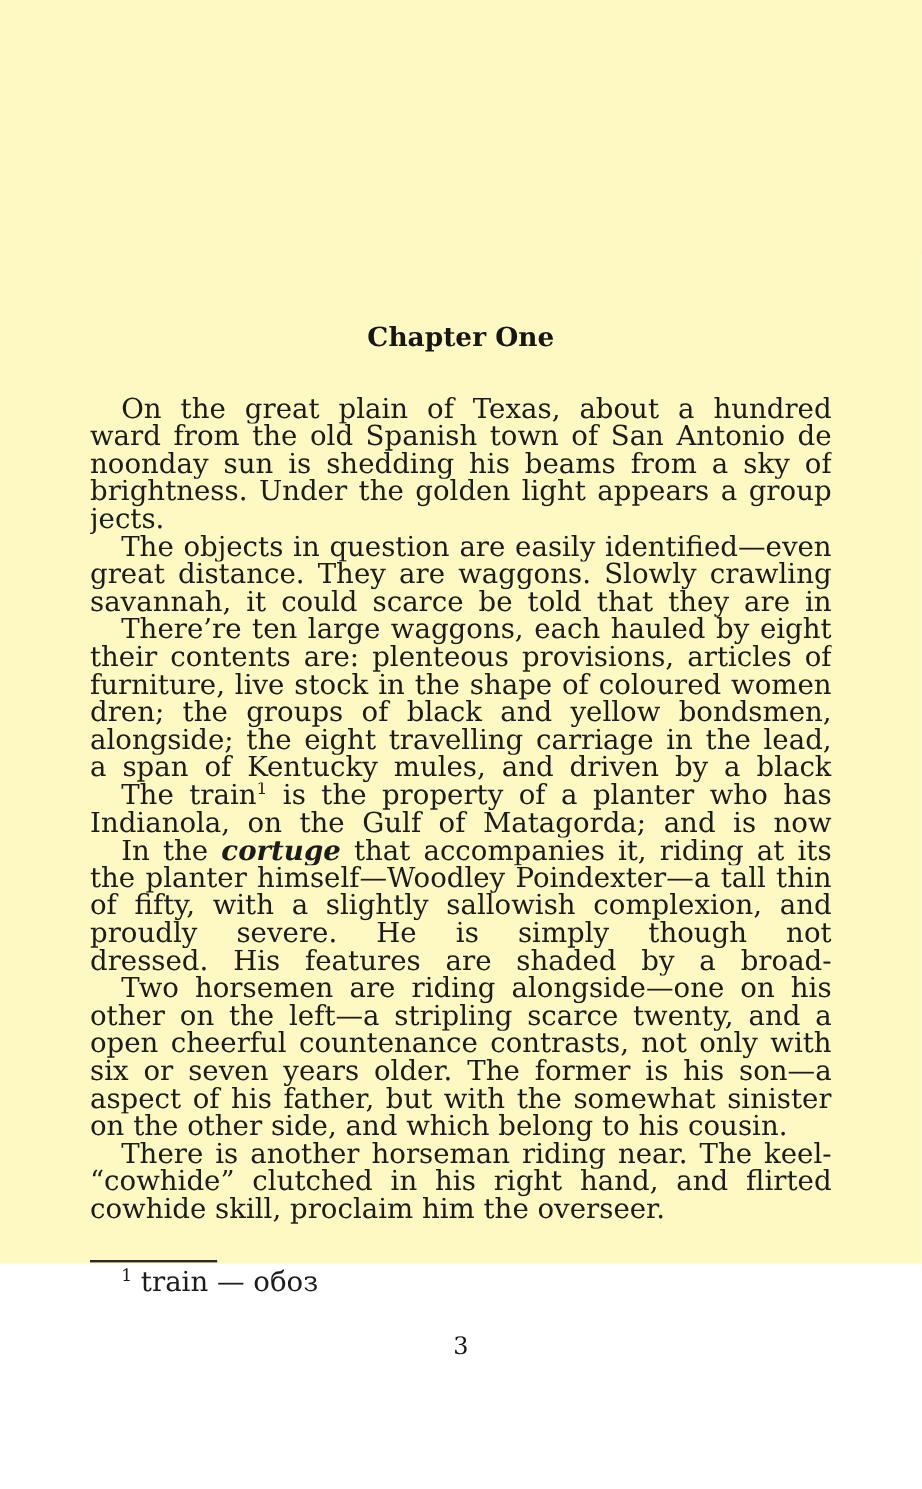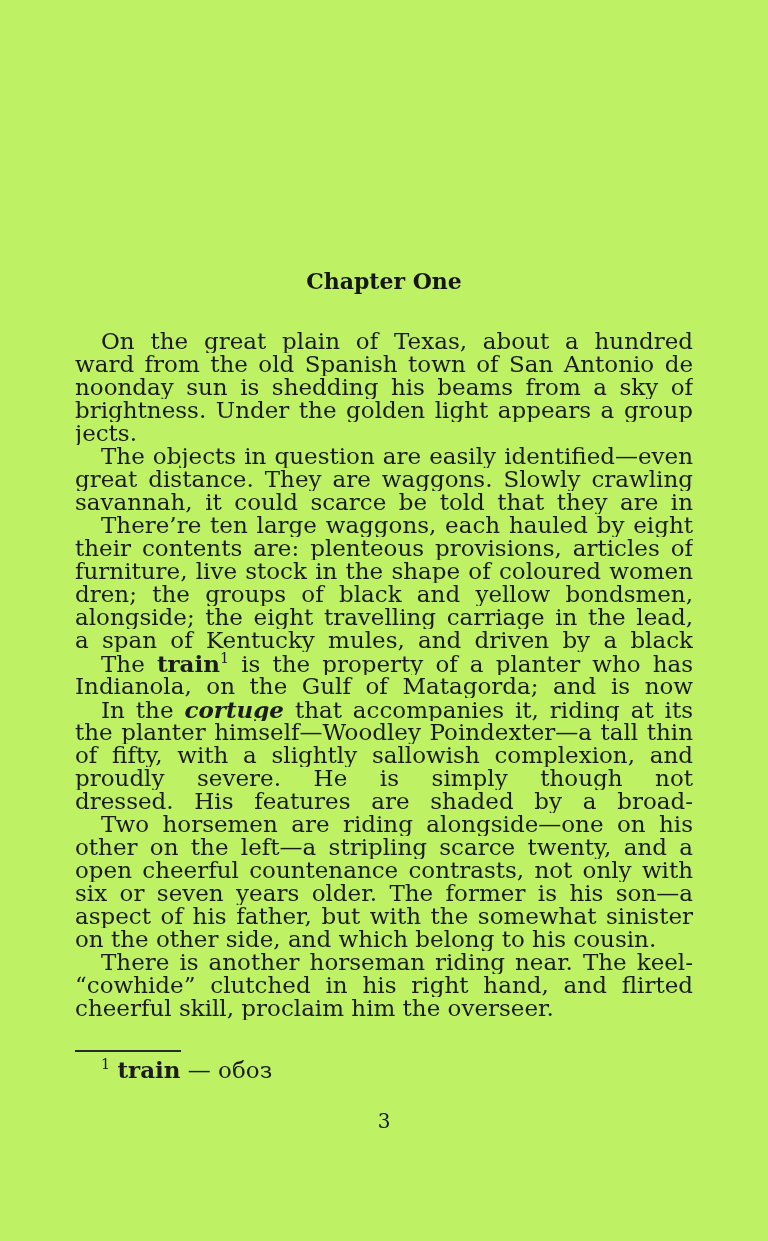--- a/index.html
+++ b/index.html
@@ -11,22 +11,22 @@
     width: 768px;
     height: 1241px;
     font-family: "DejaVu Serif", "Liberation Serif", serif;
     color: #1c1c1c;
     position: relative;
     overflow: hidden;
   }
   .book-page {
     position: relative;
     width: 768px;
-    height: 1241px;
-    background: #bef264;
+    height: 1053px;
+    background: #fef9c3;
   }
   .chapter-title {
     position: absolute;
     top: 267px;
     left: 75px;
     width: 618px;
     margin: 0;
     text-align: center;
     font-size: 22px;
     line-height: 28px;
@@ -44,21 +44,21 @@
   .line {
     height: 23px;
     line-height: 23px;
     overflow: hidden;
     text-align: justify;
     text-align-last: justify;
     white-space: normal;
   }
   .line.first { text-indent: 26px; }
   .line.last { text-align-last: left; }
-  b { font-weight: bold; }
+  b { font-weight: normal; }
   i { font-style: italic; font-weight: bold; }
   sup {
     font-size: 0.62em;
     line-height: 0;
     vertical-align: super;
   }
   .footnote-rule {
     position: absolute;
     top: 1050px;
     left: 75px;
@@ -129,21 +129,21 @@
         <div class="line first">Two horsemen are riding alongside—one on his right, the</div>
         <div class="line">other on the left—a stripling scarce twenty, and a young man</div>
         <div class="line">open cheerful countenance contrasts, not only with the severe</div>
         <div class="line">six or seven years older. The former is his son—a youth, whose</div>
         <div class="line">aspect of his father, but with the somewhat sinister features</div>
         <div class="line last">on the other side, and which belong to his cousin.</div>
       </div>
       <div class="para">
         <div class="line first">There is another horseman riding near. The keel-coloured</div>
         <div class="line">“cowhide” clutched in his right hand, and flirted with such</div>
-        <div class="line last">cheerful skill, proclaim him the overseer.</div>
+        <div class="line last">cowhide skill, proclaim him the overseer.</div>
       </div>
     </div>
 
   <div class="footnote-rule"></div>
 
   <div class="footnote-text" id="footnote-line"><sup>1</sup> <b>train</b> — обоз</div>
 
   <div class="page-number">3</div>
 
 </div>

